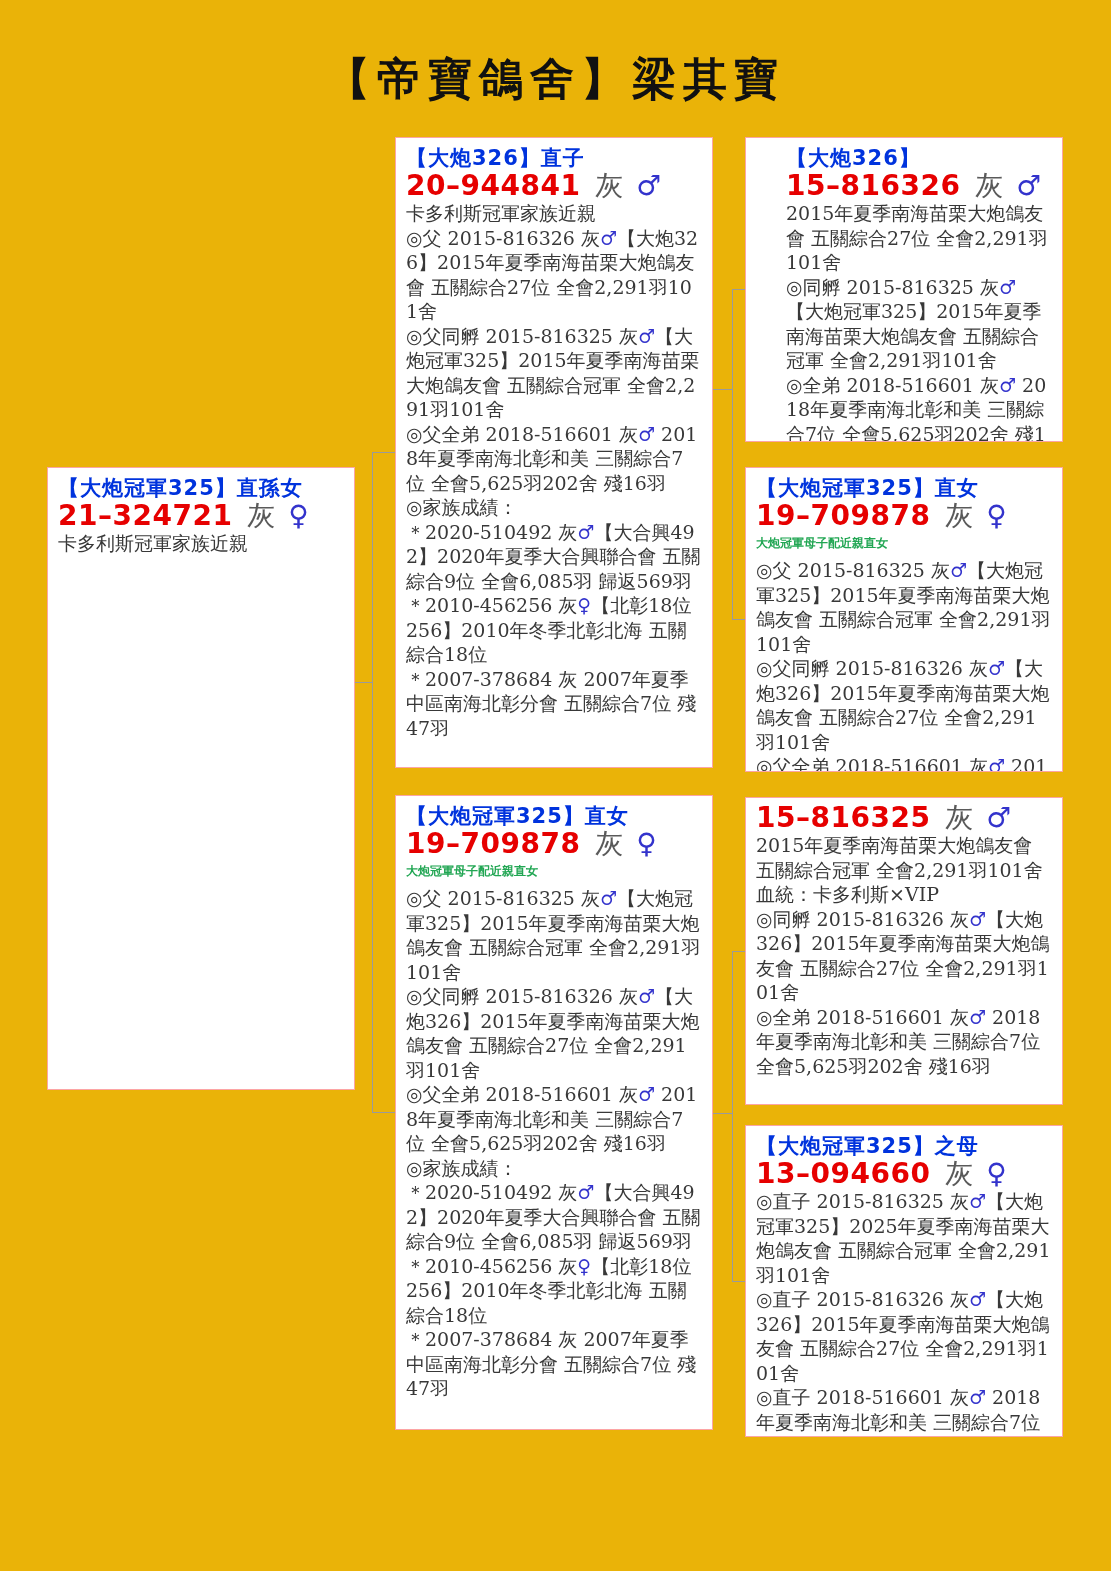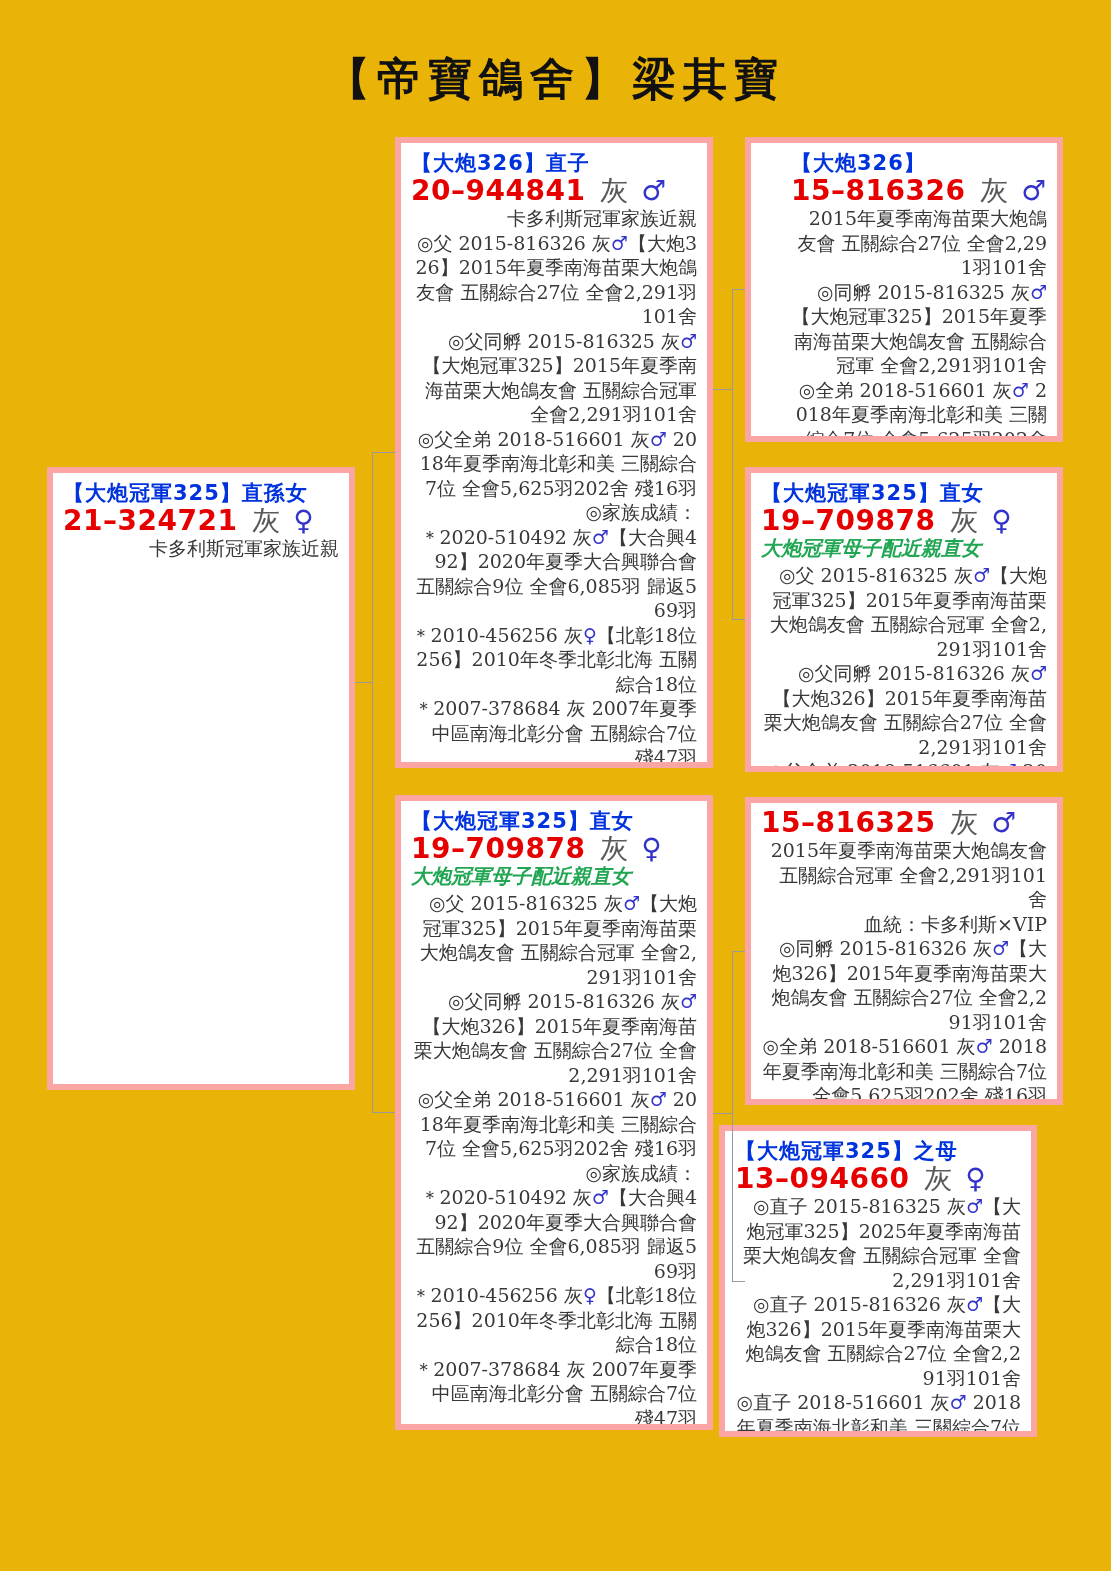--- a/index.html
+++ b/index.html
@@ -16,21 +16,21 @@
     text-align:center;
     font-family:"DejaVu Sans","Liberation Sans",sans-serif;
     font-weight:700;
     font-size:44px;
     letter-spacing:7px;
     color:#111111;
     white-space:nowrap;
   }
   .box{
     position:absolute;
-    border:6px solid #fca5a5;
+    border:1px solid #fca5a5;
     background:#ffffff;
     padding:6px 10px 8px 10px;
     box-sizing:border-box;
     overflow:hidden;
   }
   .box-title{
     font-family:"DejaVu Sans","Liberation Sans",sans-serif;
     font-weight:700;
     font-size:21px;
     line-height:28px;
@@ -42,26 +42,25 @@
     font-size:28px;
     line-height:28px;
     white-space:nowrap;
   }
   .ring{ color:#e60000; font-weight:700; letter-spacing:0.5px;}
   .cword{ color:#5a5a5a; font-weight:400; margin-left:6px;}
   .sexsym{ color:#3333cc; font-weight:700; margin-left:4px;}
   .green-note{
     font-family:"DejaVu Sans","Liberation Sans",sans-serif;
     font-weight:700;
-    font-size:20px;
+    font-size:12px;
     line-height:27px;
     color:#21a653;
-    font-style:italic;
-  }
-  .body-text{ margin-top:1px;text-align:right; }
+  }
+  .body-text{ margin-top:1px; }
   .para{
     font-size:19px;
     line-height:24.5px;
     color:#383838;
     word-break:break-all;
   }
   .para .sexchar{ color:#3333cc; }
   .hline,.vline{ position:absolute; background:#9a9a9a; }
   .hline{ height:1px; }
   .vline{ width:1px; }
@@ -161,21 +160,21 @@
     </div>
     <div class="body-text">
         <div class="para">2015年夏季南海苗栗大炮鴿友會 五關綜合冠軍 全會2,291羽101舍</div>
         <div class="para">血統：卡多利斯×VIP</div>
         <div class="para">◎同孵 2015-816326 灰<span class="sexchar">♂</span>【大炮326】2015年夏季南海苗栗大炮鴿友會 五關綜合27位 全會2,291羽101舍</div>
         <div class="para">◎全弟 2018-516601 灰<span class="sexchar">♂</span> 2018年夏季南海北彰和美 三關綜合7位 全會5,625羽202舍 殘16羽</div>
       </div>
 
   </div>
 
-  <div class="box" style="left:719px;top:1125px;width:318px;height:312px;">
+  <div class="box" style="left:745px;top:1125px;width:318px;height:312px;">
     <div class="box-title">【大炮冠軍325】之母</div>
     <div class="ring-line">
       <span class="ring">13–094660</span>
       <span class="cword">灰</span>
       <span class="sexsym">♀</span>
     </div>
     <div class="body-text">
         <div class="para">◎直子 2015-816325 灰<span class="sexchar">♂</span>【大炮冠軍325】2025年夏季南海苗栗大炮鴿友會 五關綜合冠軍 全會2,291羽101舍</div>
         <div class="para">◎直子 2015-816326 灰<span class="sexchar">♂</span>【大炮326】2015年夏季南海苗栗大炮鴿友會 五關綜合27位 全會2,291羽101舍</div>
         <div class="para">◎直子 2018-516601 灰<span class="sexchar">♂</span> 2018年夏季南海北彰和美 三關綜合7位 全會5,625羽202舍 殘16羽</div>

